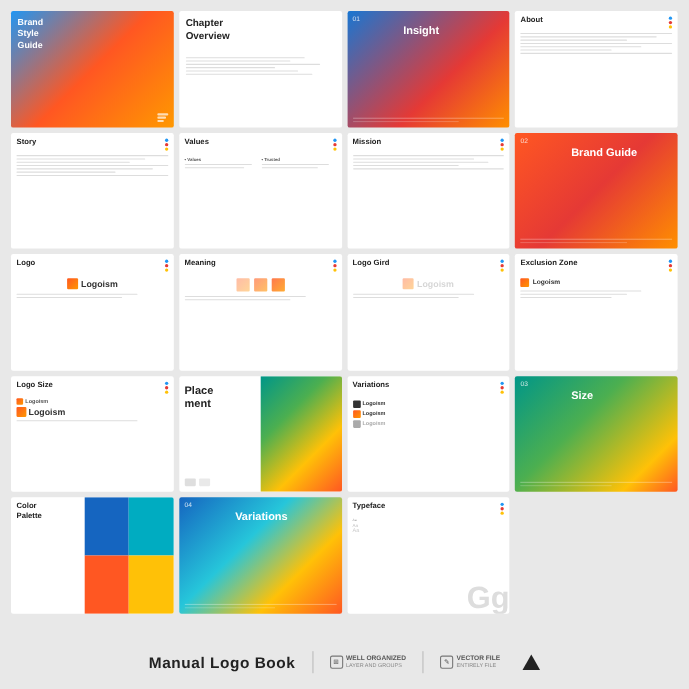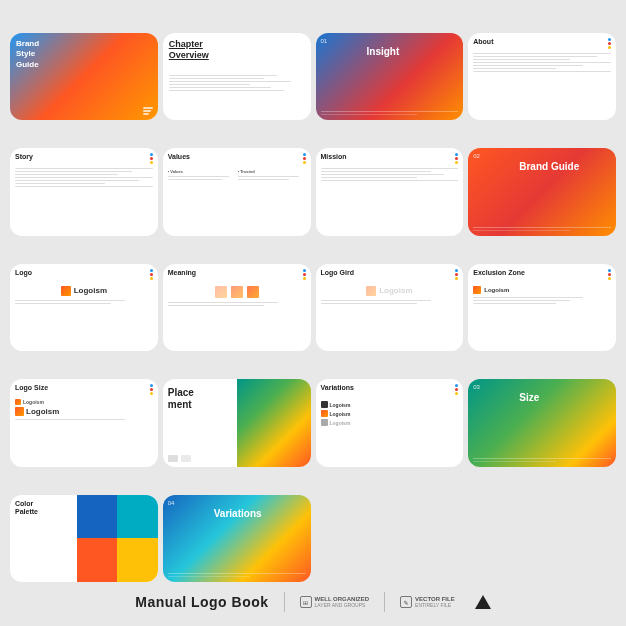--- a/index.html
+++ b/index.html
@@ -23,28 +23,27 @@
     .grid-area {
       display: grid;
       grid-template-columns: repeat(4, 1fr);
       grid-template-rows: repeat(5, 1fr);
       gap: 5px;
       flex: 1;
     }
 
     .slide {
       background: #fff;
-      border-radius: 12px;
+      border-radius: 2px;
       overflow: hidden;
       position: relative;
       display: flex;
       flex-direction: column;
       padding: 5px;
       font-size: 5px;
-      margin-top: 23px;
     }
 
     
     .grad-blue-orange {
       background: linear-gradient(135deg, #2196F3 0%, #FF5722 50%, #FF9800 100%);
     }
     .grad-teal-orange {
       background: linear-gradient(135deg, #00BCD4 0%, #4CAF50 30%, #FF5722 70%, #FF9800 100%);
     }
     .grad-blue-red {
@@ -125,21 +124,20 @@
     .chapter-slide {
       display: flex;
       flex-direction: column;
       padding: 6px;
     }
     .chapter-title {
       font-size: 9px;
       font-weight: bold;
       color: #222;
       line-height: 1.2;
-      text-decoration: underline;
     }
 
     
     .bsg-slide .title {
       position: absolute;
       top: 6px;
       left: 6px;
       font-size: 8px;
       font-weight: bold;
       color: #fff;
@@ -161,20 +159,21 @@
       border-radius: 1px;
     }
 
     .footer-bar {
       display: flex;
       align-items: center;
       justify-content: center;
       gap: 15px;
       padding: 4px 0;
       background: #e8e8e8;
+      margin-top: 24px;
     }
     .footer-title {
       font-size: 14px;
       font-weight: bold;
       color: #222;
       letter-spacing: 0.5px;
     }
     .footer-badge {
       display: flex;
       align-items: center;
@@ -546,20 +545,36 @@
 
     <div class="slide grad-blue-yellow">
       <div class="insight-num">04</div>
       <div class="insight-title">Variations</div>
       <div style="position:absolute; bottom:5px; left:5px; right:5px;">
         <div style="height:1px; background:rgba(255,255,255,0.3); margin-bottom:2px;"></div>
         <div style="height:1px; background:rgba(255,255,255,0.2); width:60%;"></div>
       </div>
     </div>
 
+    <div class="slide" style="overflow:hidden;">
+      <div style="display:flex; justify-content:space-between; align-items:flex-start; position:relative; z-index:2;">
+        <div class="slide-title-dark">Typeface</div>
+        <div class="slide-dots" style="position:relative; top:0; right:0;">
+          <div class="dot dot-blue"></div>
+          <div class="dot dot-red"></div>
+          <div class="dot dot-yellow"></div>
+        </div>
+      </div>
+      <div style="margin-top:3px; position:relative; z-index:2;">
+        <div style="font-size:3px; color:#999;">Aa</div>
+        <div style="font-size:4px; color:#bbb;">Aa</div>
+        <div style="font-size:5px; color:#ccc;">Aa</div>
+      </div>
+      <div class="typeface-big">Gg</div>
+    </div>
 
   </div>
 
   <div class="footer-bar">
     <span class="footer-title">Manual Logo Book</span>
     <div class="footer-divider"></div>
     <div class="footer-badge">
       <div class="footer-icon">⊞</div>
       <div>
         <div style="font-size:6px; font-weight:bold;">WELL ORGANIZED</div>

